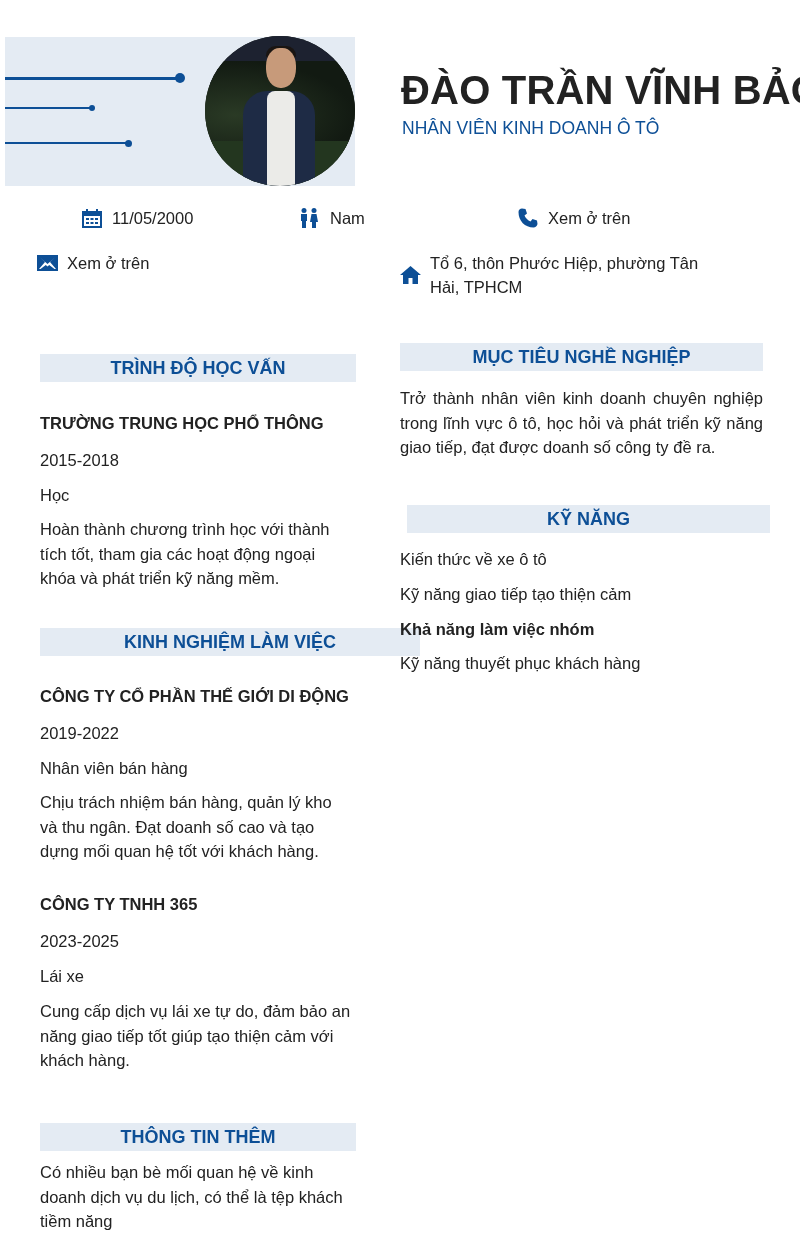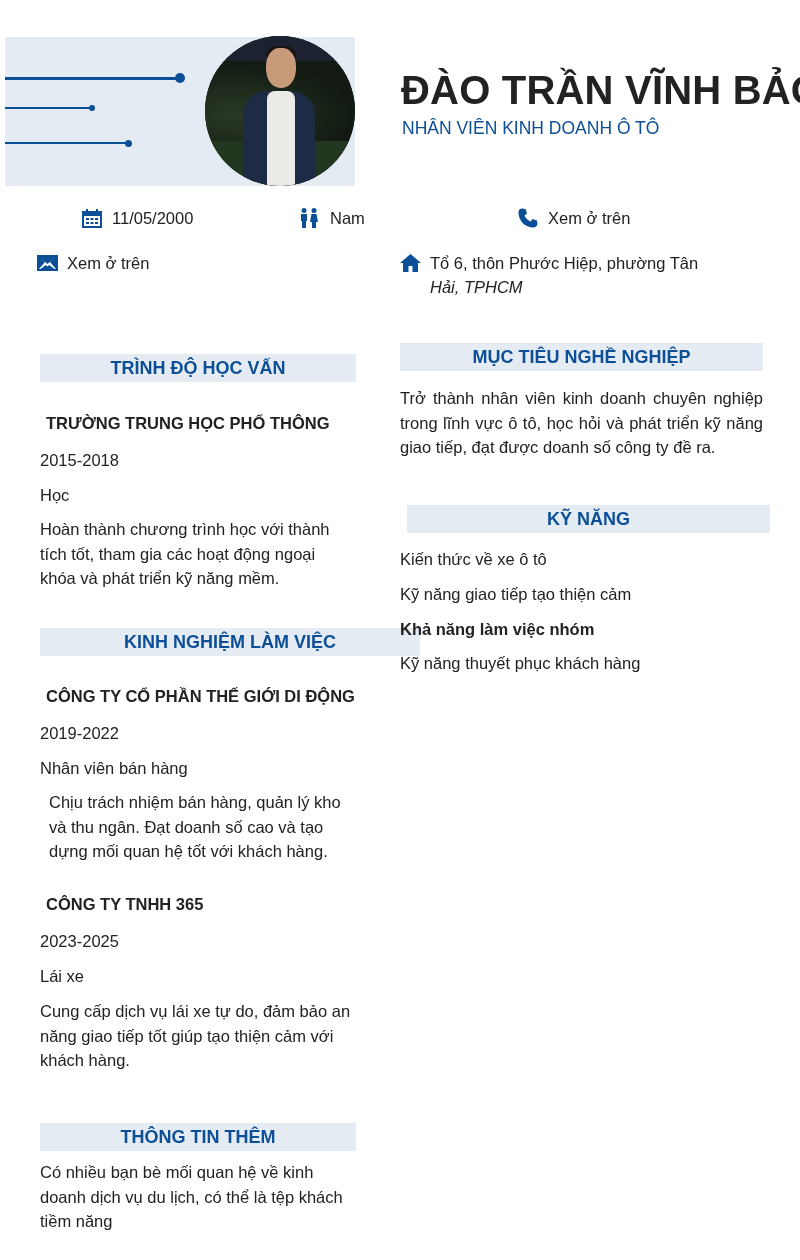--- a/index.html
+++ b/index.html
@@ -15,28 +15,28 @@
   .avatar .trees { position: absolute; left: 0; top: 25px; width: 150px; height: 90px; background: radial-gradient(ellipse at 20% 60%, #2a3a25 0%, #121a12 70%); }
   .avatar .grass { position: absolute; left: 0; top: 105px; width: 150px; height: 45px; background: #23361f; }
   .avatar .body { position: absolute; left: 38px; top: 55px; width: 72px; height: 100px; background: #1e2b45; border-radius: 24px 24px 4px 4px; }
   .avatar .shirt { position: absolute; left: 62px; top: 55px; width: 28px; height: 100px; background: #ebebe8; border-radius: 8px 8px 0 0; }
   .avatar .head { position: absolute; left: 61px; top: 12px; width: 30px; height: 40px; background: #c79a7a; border-radius: 45% 45% 48% 48%; }
   .avatar .hair { position: absolute; left: 61px; top: 10px; width: 30px; height: 12px; background: #1a1512; border-radius: 12px 12px 3px 3px; }
 
   .name { position: absolute; left: 401px; top: 68px; font-size: 40px; font-weight: bold; color: #222222; letter-spacing: 0.2px; white-space: nowrap; }
   .job-title { position: absolute; left: 402px; top: 118px; font-size: 17.5px; color: #0d4f96; white-space: nowrap; }
 
-  .contact { position: absolute; display: flex; align-items: flex-start; font-size: 16.5px; color: #222; line-height: 24px; }
+  .contact { position: absolute; display: flex; align-items: center; font-size: 16.5px; color: #222; line-height: 24px; }
   .contact .ico { width: 22px; height: 24px; display: flex; align-items: center; justify-content: flex-start; margin-right: 8px; flex-shrink: 0; }
   .contact svg { fill: #0d4f96; }
 
   .section-head { position: absolute; height: 28px; background: #e4ebf3; color: #0d4f96; font-weight: bold; font-size: 18px;
                   display: flex; align-items: center; justify-content: center; white-space: nowrap; }
   .txt { position: absolute; font-size: 16.5px; line-height: 24.5px; color: #222; }
-  .bold { font-weight: bold; margin-left: 6px; }
+  .bold { font-weight: bold; }
   .justify { text-align: justify; text-align-last: left; }
 
   .footer { position: absolute; left: 673px; top: 1238px; font-family: "DejaVu Sans Mono", "Liberation Mono", monospace; font-size: 14px; color: #222; margin-top: 39px; }
 </style>
 </head>
 <body>
 
 <div class="header-band"></div>
 <div class="deco-line" style="top:77px;width:175px;height:3px;"></div>
 <div class="deco-dot" style="left:175px;top:73px;width:10px;height:10px;"></div>
@@ -106,41 +106,41 @@
 </div>
 
 <div class="contact" style="left:400px;top:251px;">
   <span class="ico">
     <svg width="21" height="18" viewBox="0 0 21 18">
         <path d="M10.5 0L0 9h3v9h5.5v-6h4v6H18V9h3z"></path>
       </svg>
   </span>
   <span style="display:block;">
     <span style="display:block;">Tổ 6, thôn Phước Hiệp, phường Tân</span>
-    <span style="display:block;font-style:italic;">Hải, TPHCM</span>
+    <span style="display:block;">Hải, TPHCM</span>
   </span>
 </div>
 
 <div class="section-head" style="left:40px;top:354px;width:316px;">TRÌNH ĐỘ HỌC VẤN</div>
 
 <div class="txt bold" style="left:40px;top:411px;">TRƯỜNG TRUNG HỌC PHỔ THÔNG</div>
 <div class="txt" style="left:40px;top:448px;">2015-2018</div>
 <div class="txt" style="left:40px;top:483px;">Học</div>
 <div class="txt" style="left:40px;top:517px;width:320px;">
   <div>Hoàn thành chương trình học với thành</div>
   <div>tích tốt, tham gia các hoạt động ngoại</div>
   <div>khóa và phát triển kỹ năng mềm.</div>
 </div>
 
 <div class="section-head" style="left:40px;top:628px;width:380px;">KINH NGHIỆM LÀM VIỆC</div>
 
 <div class="txt bold" style="left:40px;top:684px;">CÔNG TY CỔ PHẦN THẾ GIỚI DI ĐỘNG</div>
 <div class="txt" style="left:40px;top:721px;">2019-2022</div>
 <div class="txt" style="left:40px;top:756px;">Nhân viên bán hàng</div>
-<div class="txt" style="left:40px;top:790px;width:320px;margin-left:9px;">
+<div class="txt" style="left:40px;top:790px;width:320px;">
   <div>Chịu trách nhiệm bán hàng, quản lý kho</div>
   <div>và thu ngân. Đạt doanh số cao và tạo</div>
   <div>dựng mối quan hệ tốt với khách hàng.</div>
 </div>
 
 <div class="txt bold" style="left:40px;top:892px;">CÔNG TY TNHH 365</div>
 <div class="txt" style="left:40px;top:929px;text-align:right;">2023-2025</div>
 <div class="txt" style="left:40px;top:964px;">Lái xe</div>
 <div class="txt" style="left:40px;top:999px;width:325px;">
   <div>Cung cấp dịch vụ lái xe tự do, đảm bảo an</div>

